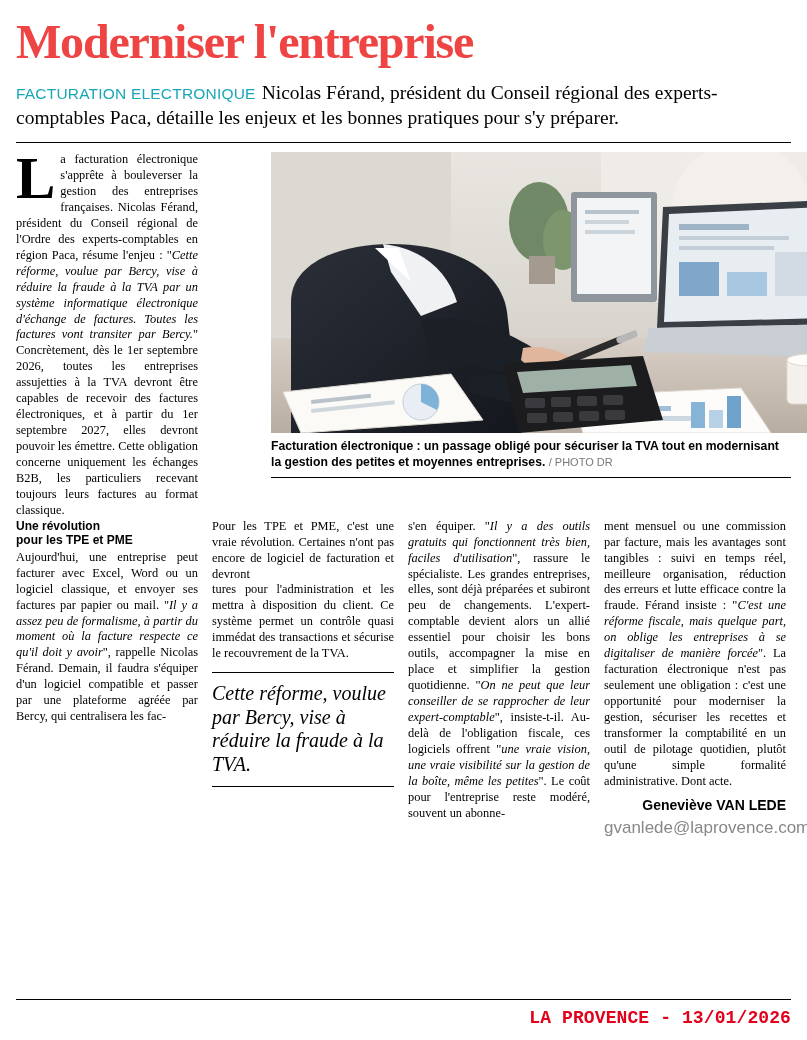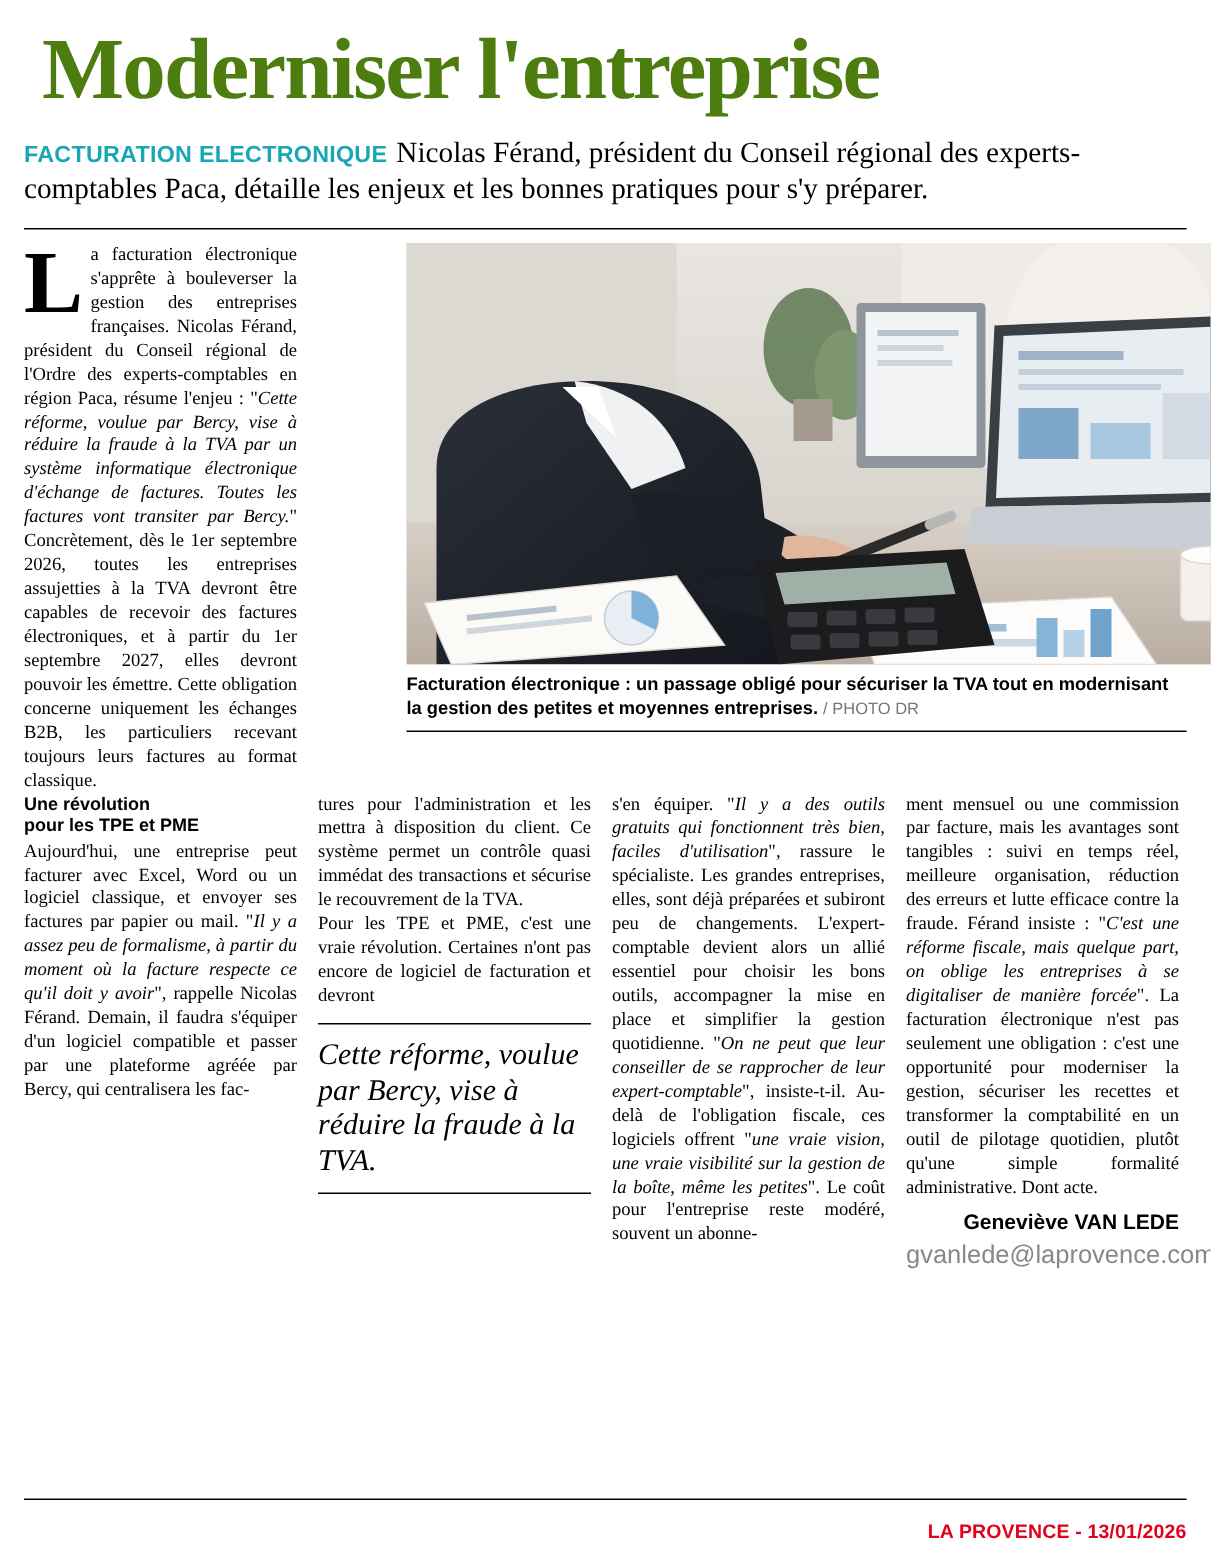--- a/index.html
+++ b/index.html
@@ -20,38 +20,38 @@
     left: 0; top: 0;
     width: 807px;
     height: 1040px;
     box-sizing: border-box;
     padding: 14px 16px 0 16px;
   }
   
   .headline {
     font-family: "Liberation Serif", serif;
     font-weight: bold;
-    font-size: 58px;
+    font-size: 48px;
     line-height: 0.98;
     letter-spacing: -1.2px;
-    margin: 4px 0 0 12px;
-    color: #4d7c0f;
+    margin: 4px 0 0 0;
+    color: #ef4444;
   }
   .headline .line2 { display: block; }
 
   
   .standfirst {
     margin-top: 16px;
     font-size: 19.5px;
     line-height: 1.26;
     color: #000;
   }
   .kicker {
     font-family: "Liberation Sans", sans-serif;
-    font-weight: bold;
+    font-weight: normal;
     font-size: 15.5px;
     letter-spacing: 0.2px;
     color: #19a7b5;
     margin-right: 6px;
   }
   .rule {
     border: 0;
     border-top: 1px solid #000;
     margin: 12px 0 0 0;
   }
@@ -167,22 +167,22 @@
     color: #888;
     text-align: right;
     margin-top: 2px;
   }
 
   
   .footer {
     position: absolute;
     right: 16px;
     bottom: 12px;
-    font-family: Liberation Sans, sans-serif;
-    font-size: 13px;
+    font-family: Liberation Mono, monospace;
+    font-size: 18px;
     font-weight: bold;
     color: #e2001a;
     letter-spacing: 0.1px;
   }
   .footer .dash { color: #e2001a; }
   .footer-rule {
     position: absolute;
     left: 16px;
     right: 16px;
     bottom: 32px;
@@ -320,22 +320,22 @@
     </div>
 
     <div class="cols4">
       <div class="col col-text col1-lower">
         <div class="subhead" style="white-space: pre-line; margin-top:0;">Une révolution
 pour les TPE et PME</div>
         <p><span>Aujourd'hui, une entreprise peut facturer avec Excel, Word ou un logiciel classique, et envoyer ses factures par papier ou mail. "</span><em>Il y a assez peu de formalisme, à partir du moment où la facture respecte ce qu'il doit y avoir</em><span>", rappelle Nicolas Férand. Demain, il faudra s'équiper d'un logiciel compatible et passer par une plateforme agréée par Bercy, qui centralisera les fac-</span></p>
       </div>
 
       <div class="col col-text">
+        <p>Pour les TPE et PME, c'est une vraie révolution. Certaines n'ont pas encore de logiciel de facturation et devront</p>
         <p>tures pour l'administration et les mettra à disposition du client. Ce système permet un contrôle quasi immédat des transactions et sécurise le recouvrement de la TVA.</p>
-        <p>Pour les TPE et PME, c'est une vraie révolution. Certaines n'ont pas encore de logiciel de facturation et devront</p>
         <div class="pullquote">Cette réforme, voulue par Bercy, vise à réduire la fraude à la TVA.</div>
       </div>
 
       <div class="col col-text">
         <p><span>s'en équiper. "</span><em>Il y a des outils gratuits qui fonctionnent très bien, faciles d'utilisation</em><span>", rassure le spécialiste. Les grandes entreprises, elles, sont déjà préparées et subiront peu de changements. L'expert-comptable devient alors un allié essentiel pour choisir les bons outils, accompagner la mise en place et simplifier la gestion quotidienne. "</span><em>On ne peut que leur conseiller de se rapprocher de leur expert-comptable</em><span>", insiste-t-il. Au-delà de l'obligation fiscale, ces logiciels offrent "</span><em>une vraie vision, une vraie visibilité sur la gestion de la boîte, même les petites</em><span>". Le coût pour l'entreprise reste modéré, souvent un abonne-</span></p>
       </div>
 
       <div class="col col-text">
         <p><span>ment mensuel ou une commission par facture, mais les avantages sont tangibles : suivi en temps réel, meilleure organisation, réduction des erreurs et lutte efficace contre la fraude. Férand insiste : "</span><em>C'est une réforme fiscale, mais quelque part, on oblige les entreprises à se digitaliser de manière forcée</em><span>". La facturation électronique n'est pas seulement une obligation : c'est une opportunité pour moderniser la gestion, sécuriser les recettes et transformer la comptabilité en un outil de pilotage quotidien, plutôt qu'une simple formalité administrative. Dont acte.</span></p>
         <div class="byline">Geneviève VAN LEDE</div>

